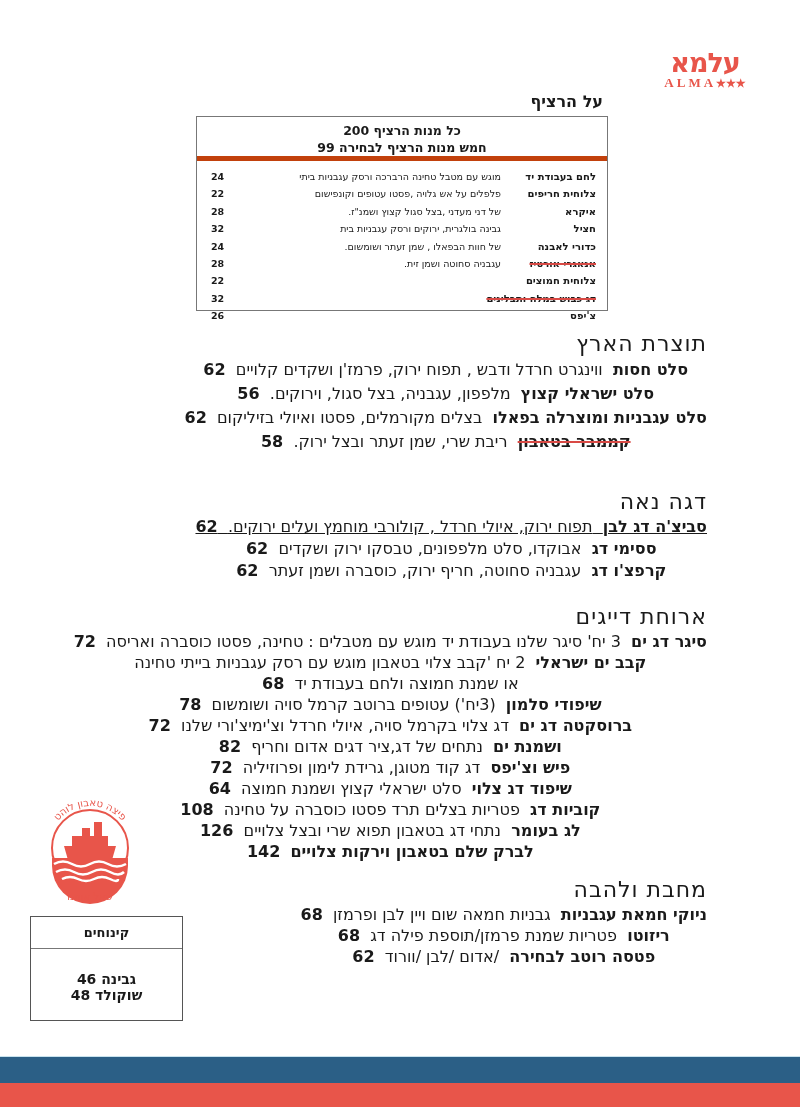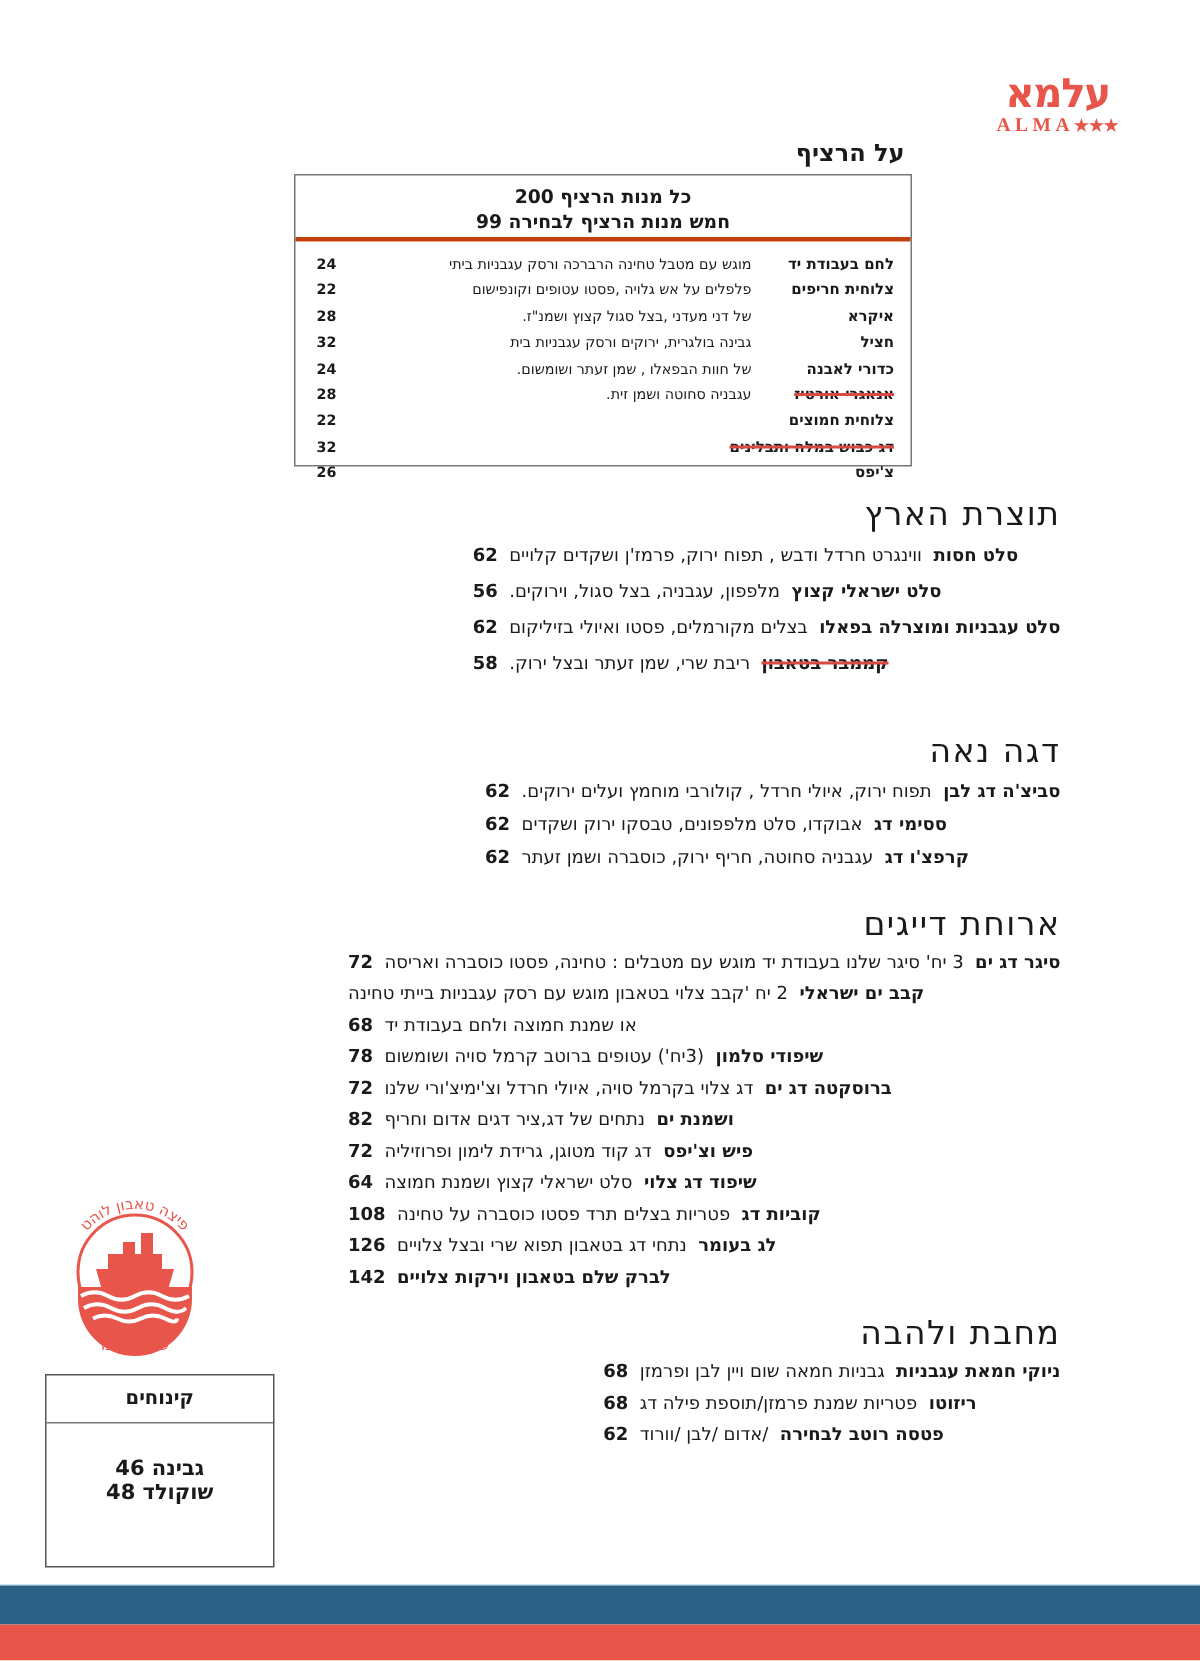--- a/index.html
+++ b/index.html
@@ -14,41 +14,41 @@
   .logo-he { color:#e8554a; font-weight:bold; font-size:27px; line-height:26px; letter-spacing:-1px; font-family:"DejaVu Sans", sans-serif; }
   .logo-en { color:#e8554a; font-weight:bold; font-size:13px; letter-spacing:3px; line-height:14px; font-family:Liberation Serif, serif; }
   .logo-en .stars { letter-spacing:0; font-size:11px; }
 
   
   .counter-title { position:absolute; right:197px; top:92px; font-size:16px; font-weight:bold; }
   .counter-box {
     position:absolute; left:196px; top:116px; width:412px; height:195px;
     border:1px solid #777; box-sizing:border-box;
   }
-  .counter-head { height:44px; border-bottom:3px solid #c2410c; text-align:center; font-weight:bold; font-size:12.5px; line-height:17px; padding-top:5px; box-sizing:border-box; }
+  .counter-head { height:44px; border-bottom:5px solid #c2410c; text-align:center; font-weight:bold; font-size:12.5px; line-height:17px; padding-top:5px; box-sizing:border-box; }
   .counter-list { padding-top:7px; }
   .counter-row { position:relative; height:17.4px; font-size:10px; line-height:17.4px; }
   .counter-row .c-name { position:absolute; right:11px; font-weight:bold; font-size:10px; }
   .counter-row .c-desc { position:absolute; right:106px; white-space:nowrap; font-size:9.5px; }
   .counter-row .c-price { position:absolute; left:14px; font-weight:bold; font-size:9.5px; }
   .strike { text-decoration:line-through; text-decoration-color:#d94a45; text-decoration-thickness:2px; }
 
   
   .section { position:absolute; right:93px; }
   .sec-title { font-size:22px; font-weight:normal; line-height:28px; letter-spacing:1px; text-align:right; }
-  .item { font-size:12px; line-height:24px; white-space:nowrap; text-align:left; }
+  .item { font-size:16px; line-height:24px; white-space:nowrap; text-align:center; }
   .item .name { font-weight:bold; }
   .item .desc { }
   .item .price { font-weight:bold; }
 
   
   .stamp { position:absolute; left:30px; top:786px; width:120px; height:120px; }
 
   
-  .dessert-box { position:absolute; left:30px; top:916px; width:153px; height:129px; border:1px solid #555; box-sizing:border-box; }
+  .dessert-box { position:absolute; left:30px; top:916px; width:153px; height:105px; border:1px solid #555; box-sizing:border-box; }
   .dessert-head { height:31px; border-bottom:1px solid #777; text-align:center; font-weight:bold; font-size:13px; line-height:31px; }
   .dessert-body { text-align:center; font-weight:bold; font-size:14px; line-height:16px; padding-top:22px; }
 
   
   .stripe-blue { position:absolute; left:0; top:1057px; width:800px; height:26px; background:#2b5f86; }
   .stripe-red { position:absolute; left:0; top:1083px; width:800px; height:24px; background:#e8554a; }
   .stripe-line { position:absolute; left:0; top:1056px; width:800px; height:1px; background:#c9e3ee; }
 </style>
 </head>
 <body>
@@ -116,21 +116,21 @@
 <div id="sections">
     <div class="section rtl" style="top: 330px;">
       <div class="sec-title">תוצרת הארץ</div>
       <div class="item"><span class="name">סלט חסות</span>&nbsp;&nbsp;<span class="desc">ווינגרט חרדל ודבש , תפוח ירוק, פרמז'ן ושקדים קלויים</span>&nbsp;&nbsp;<span class="price">62</span></div>
       <div class="item"><span class="name">סלט ישראלי קצוץ</span>&nbsp;&nbsp;<span class="desc">מלפפון, עגבניה, בצל סגול, וירוקים.</span>&nbsp;&nbsp;<span class="price">56</span></div>
       <div class="item"><span class="name">סלט עגבניות ומוצרלה בפאלו</span>&nbsp;&nbsp;<span class="desc">בצלים מקורמלים, פסטו ואיולי בזיליקום</span>&nbsp;&nbsp;<span class="price">62</span></div>
       <div class="item"><span class="name strike">קממבר בטאבון</span>&nbsp;&nbsp;<span class="desc">ריבת שרי, שמן זעתר ובצל ירוק.</span>&nbsp;&nbsp;<span class="price">58</span></div>
     </div>
     <div class="section rtl" style="top: 488px;">
       <div class="sec-title">דגה נאה</div>
-      <div class="item" style="line-height: 22px;"><span class="name">סביצ'ה דג לבן</span>&nbsp;&nbsp;<span class="desc">תפוח ירוק, איולי חרדל , קולורבי מוחמץ ועלים ירוקים.</span>&nbsp;&nbsp;<span class="price">62</span></div>
+      <div class="item" style="line-height: 22px; text-decoration: underline;"><span class="name">סביצ'ה דג לבן</span>&nbsp;&nbsp;<span class="desc">תפוח ירוק, איולי חרדל , קולורבי מוחמץ ועלים ירוקים.</span>&nbsp;&nbsp;<span class="price">62</span></div>
       <div class="item" style="line-height: 22px;"><span class="name">ססימי דג</span>&nbsp;&nbsp;<span class="desc">אבוקדו, סלט מלפפונים, טבסקו ירוק ושקדים</span>&nbsp;&nbsp;<span class="price">62</span></div>
       <div class="item" style="line-height: 22px;"><span class="name">קרפצ'ו דג</span>&nbsp;&nbsp;<span class="desc">עגבניה סחוטה, חריף ירוק, כוסברה ושמן זעתר</span>&nbsp;&nbsp;<span class="price">62</span></div>
     </div>
     <div class="section rtl" style="top: 603px;">
       <div class="sec-title">ארוחת דייגים</div>
       <div class="item" style="line-height: 21px;"><span class="name">סיגר דג ים</span>&nbsp;&nbsp;<span class="desc">3 יח' סיגר שלנו בעבודת יד מוגש עם מטבלים : טחינה, פסטו כוסברה ואריסה</span>&nbsp;&nbsp;<span class="price">72</span></div>
       <div class="item" style="line-height: 21px;"><span class="name">קבב ים ישראלי</span>&nbsp;&nbsp;<span class="desc">2 יח 'קבב צלוי בטאבון מוגש עם רסק עגבניות בייתי טחינה</span><span class="price"></span></div>
       <div class="item" style="line-height: 21px;"><span class="name"></span><span class="desc">או שמנת חמוצה ולחם בעבודת יד</span>&nbsp;&nbsp;<span class="price">68</span></div>
       <div class="item" style="line-height: 21px;"><span class="name">שיפודי סלמון</span>&nbsp;&nbsp;<span class="desc">(3יח') עטופים ברוטב קרמל סויה ושומשום</span>&nbsp;&nbsp;<span class="price">78</span></div>
       <div class="item" style="line-height: 21px;"><span class="name">ברוסקטה דג ים</span>&nbsp;&nbsp;<span class="desc">דג צלוי בקרמל סויה, איולי חרדל וצ'ימיצ'ורי שלנו</span>&nbsp;&nbsp;<span class="price">72</span></div>

